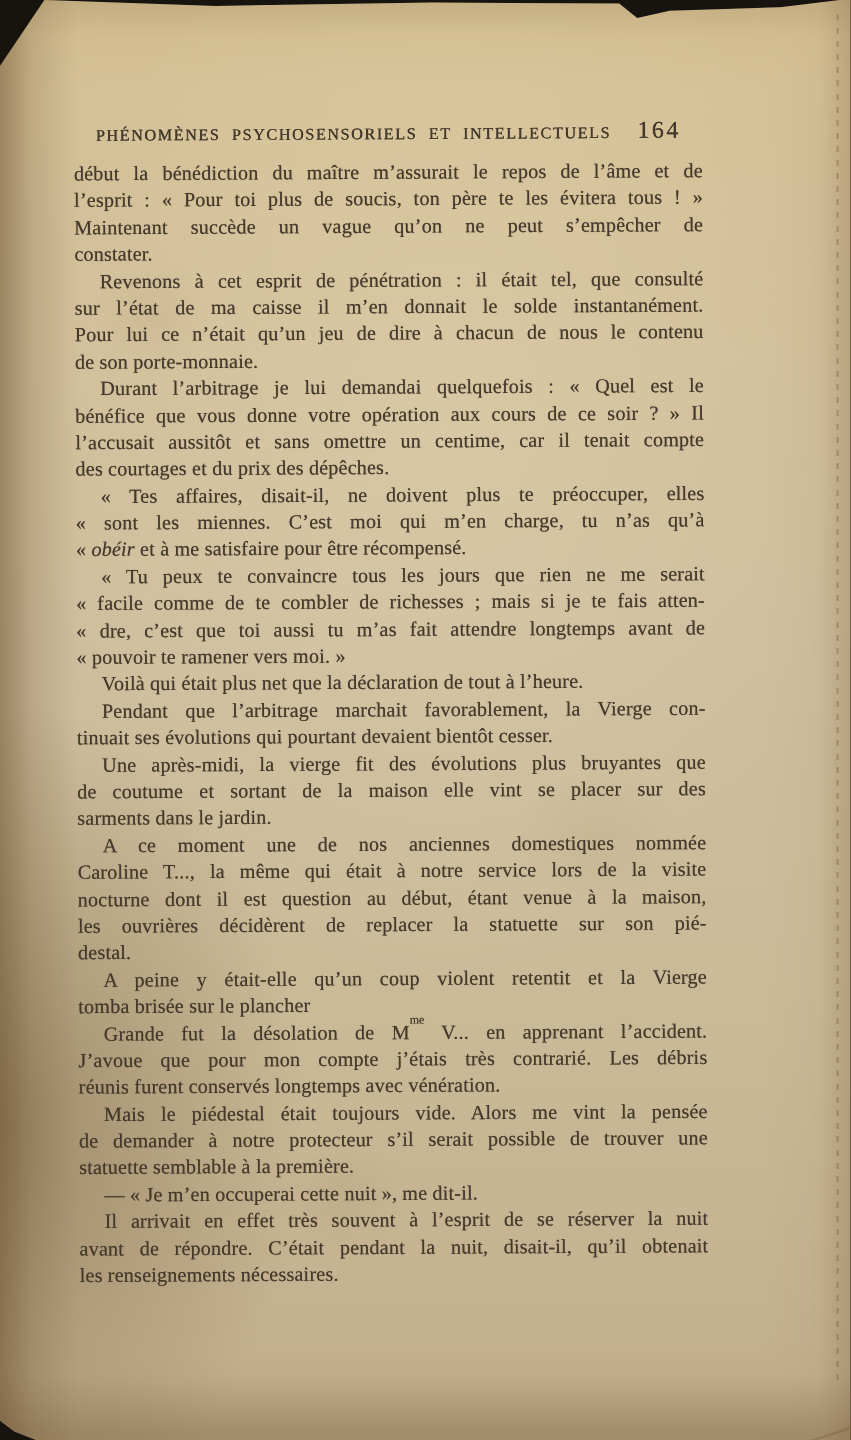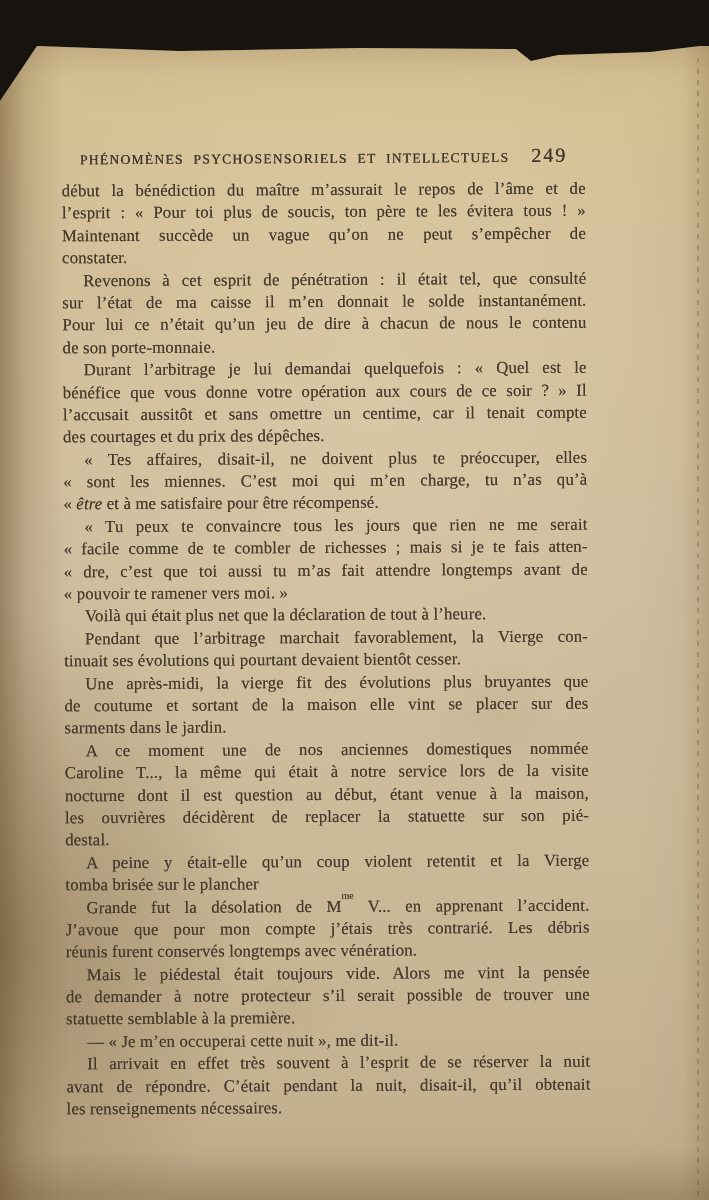--- a/index.html
+++ b/index.html
@@ -23,21 +23,20 @@
       linear-gradient(90deg, rgba(92,66,34,0.42) 0px, rgba(92,66,34,0.15) 26px, rgba(92,66,34,0) 64px),
       linear-gradient(270deg, rgba(110,82,46,0.18) 0px, rgba(110,82,46,0) 26px),
       linear-gradient(180deg, rgba(100,75,45,0.10) 0px, rgba(100,75,45,0) 30px),
       radial-gradient(70% 55% at 52% 30%, rgba(255,244,210,0.16), rgba(255,244,210,0) 70%),
       radial-gradient(9% 5% at 18% 22%, rgba(115,88,50,0.07), rgba(115,88,50,0) 80%),
       radial-gradient(12% 6% at 70% 58%, rgba(115,88,50,0.07), rgba(115,88,50,0) 80%),
       radial-gradient(10% 5% at 40% 83%, rgba(115,88,50,0.08), rgba(115,88,50,0) 80%),
       linear-gradient(180deg, rgba(95,72,42,0) 95.5%, rgba(95,72,42,0.25) 99.6%),
       linear-gradient(180deg, #d7c294 0%, #d3c09a 18%, #cfbe9e 45%, #caba98 70%, #c4b190 92%, #bfab88 100%);
     box-shadow: inset 0 0 70px rgba(110,80,45,0.18);
-    margin-top: 46px;
   }
   .stitch-line {
     position: absolute; left: 697px; top: 12px; width: 2px; height: 1140px;
     background: repeating-linear-gradient(180deg, rgba(105,78,45,0.32) 0 5px, rgba(105,78,45,0) 5px 11px);
   }
   .crease-arc {
     position: absolute; left: 545px; top: 1098px; width: 240px; height: 100px;
     border: 2px solid transparent; border-bottom-color: rgba(125,100,65,0.45);
     border-radius: 50%; transform: rotate(-16deg);
   }
@@ -86,21 +85,21 @@
 <body>
 
 <div class="stage">
   <div class="page">
     <div class="stitch-line"></div>
     <div class="crease-arc"></div>
     <div class="scan-skew">
       <div class="content">
         <div class="running-header">
           <span class="header-title">PHÉNOMÈNES PSYCHOSENSORIELS ET INTELLECTUELS</span>
-          <span class="header-page-number">249</span>
+          <span class="header-page-number">164</span>
         </div>
         <div class="text-block">
             <div class="paragraph">
               <div class="line">début la bénédiction du maître m’assurait le repos de l’âme et de</div>
               <div class="line">l’esprit : « Pour toi plus de soucis, ton père te les évitera tous ! »</div>
               <div class="line">Maintenant succède un vague qu’on ne peut s’empêcher de</div>
               <div class="line last">constater.</div>
             </div>
             <div class="paragraph">
               <div class="line indent">Revenons à cet esprit de pénétration : il était tel, que consulté</div>
@@ -110,21 +109,21 @@
             </div>
             <div class="paragraph">
               <div class="line indent">Durant l’arbitrage je lui demandai quelquefois : « Quel est le</div>
               <div class="line">bénéfice que vous donne votre opération aux cours de ce soir ? » Il</div>
               <div class="line">l’accusait aussitôt et sans omettre un centime, car il tenait compte</div>
               <div class="line last">des courtages et du prix des dépêches.</div>
             </div>
             <div class="paragraph">
               <div class="line indent">« Tes affaires, disait-il, ne doivent plus te préoccuper, elles</div>
               <div class="line">« sont les miennes. C’est moi qui m’en charge, tu n’as qu’à</div>
-              <div class="line last">« <span class="it">être</span> et à me satisfaire pour être récompensé.</div>
+              <div class="line last">« <span class="it">obéir</span> et à me satisfaire pour être récompensé.</div>
             </div>
             <div class="paragraph">
               <div class="line indent">« Tu peux te convaincre tous les jours que rien ne me serait</div>
               <div class="line">« facile comme de te combler de richesses ; mais si je te fais atten-</div>
               <div class="line">« dre, c’est que toi aussi tu m’as fait attendre longtemps avant de</div>
               <div class="line last">« pouvoir te ramener vers moi. »</div>
             </div>
             <div class="paragraph">
               <div class="line indent last">Voilà qui était plus net que la déclaration de tout à l’heure.</div>
             </div>

